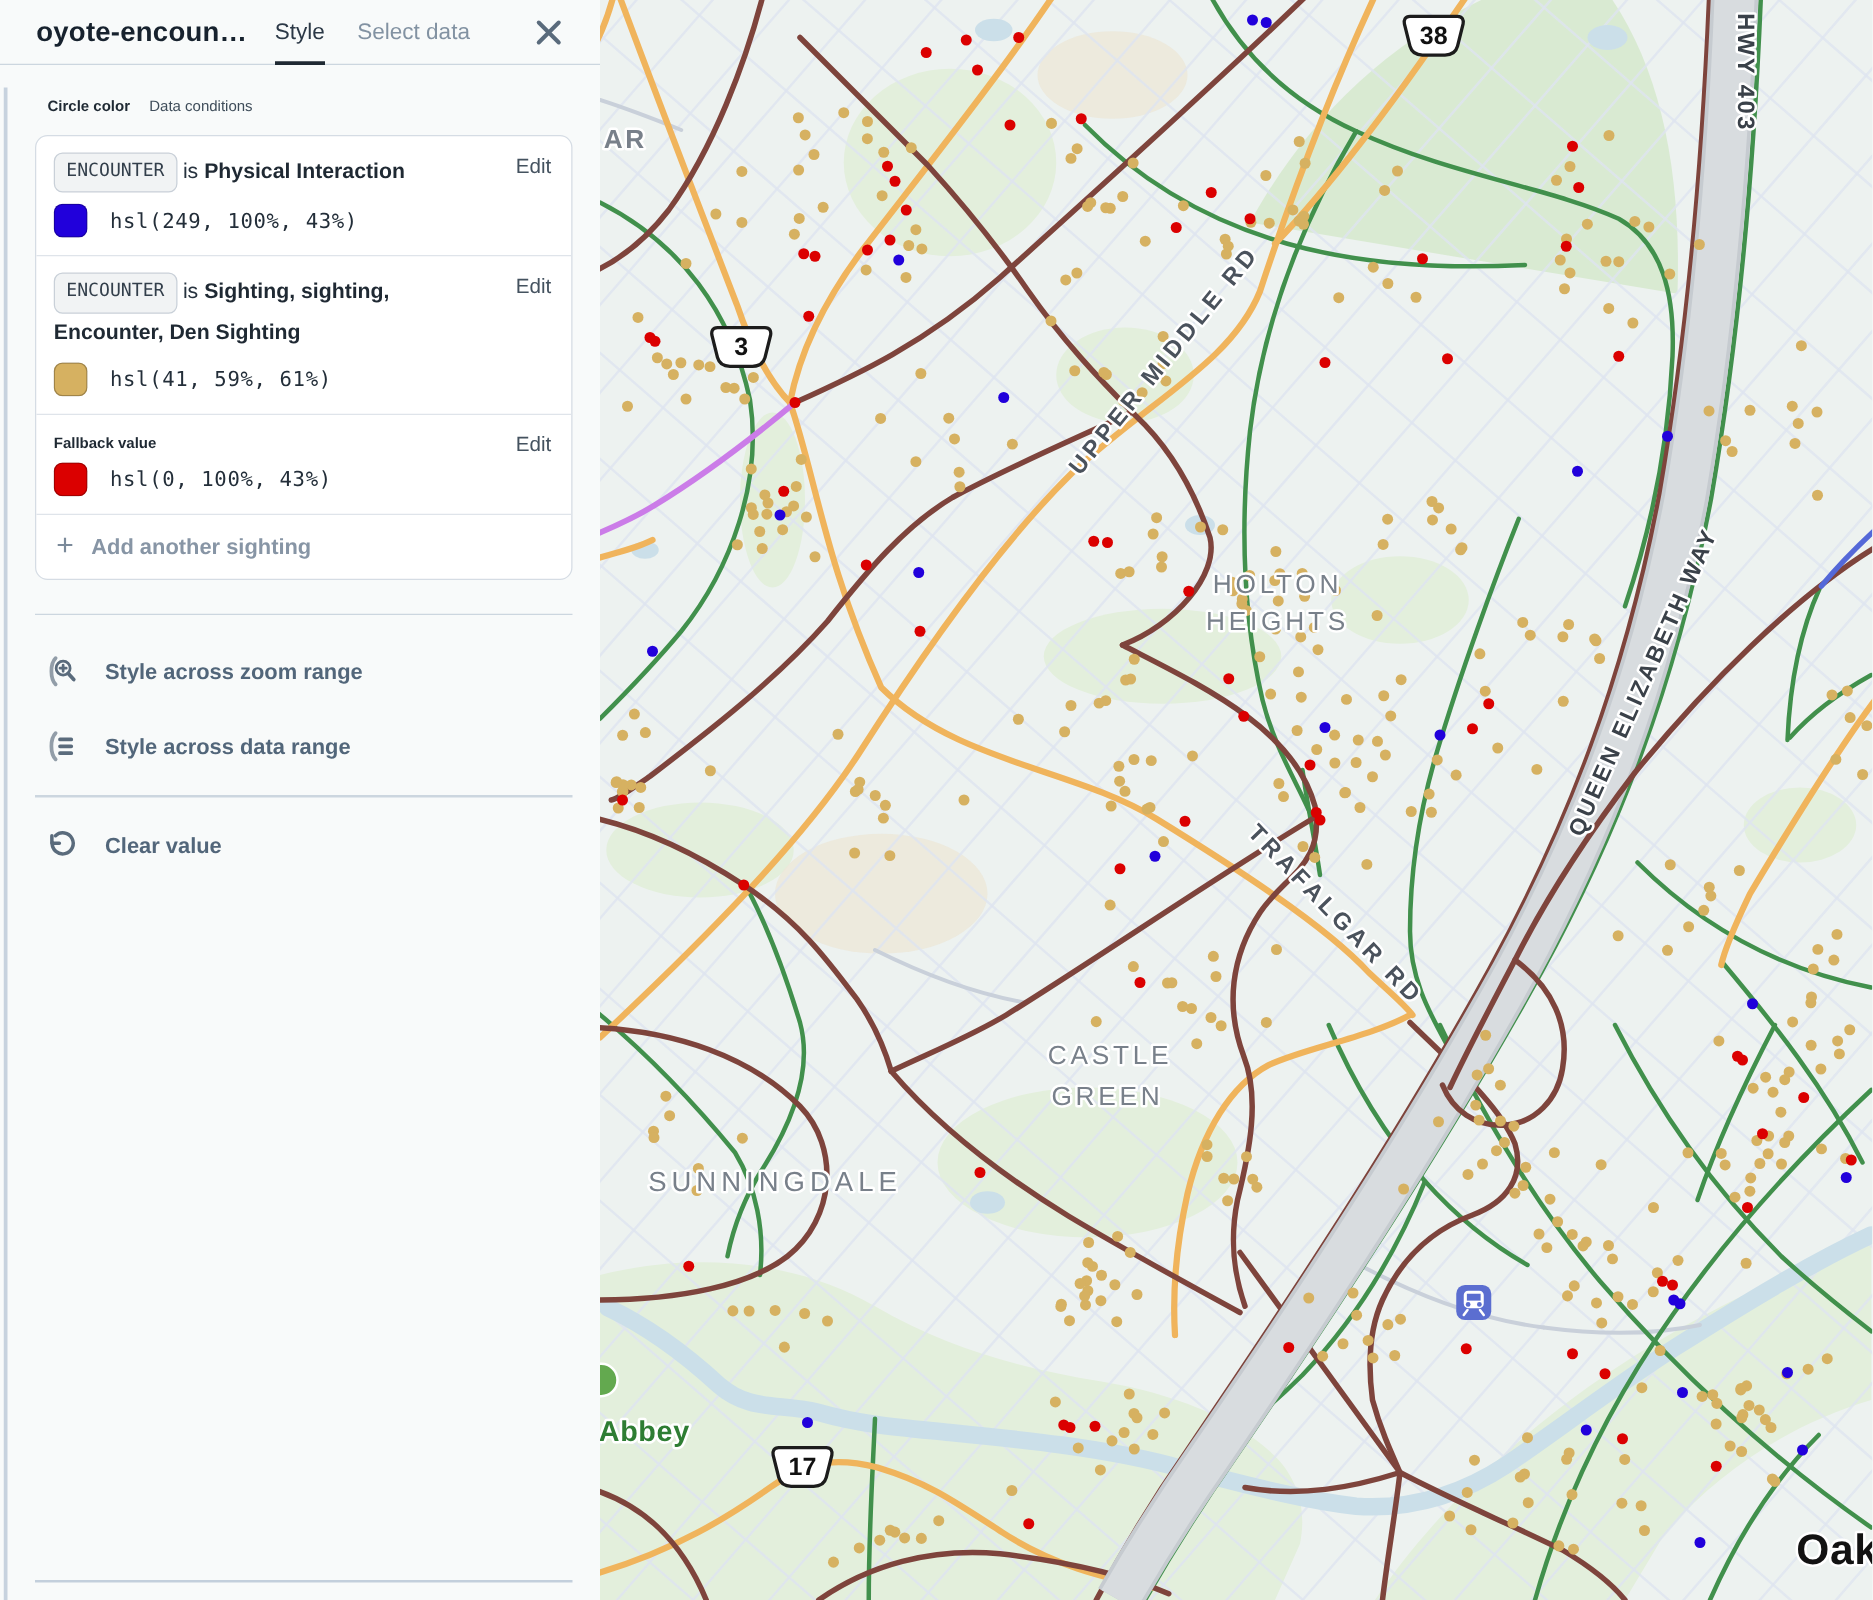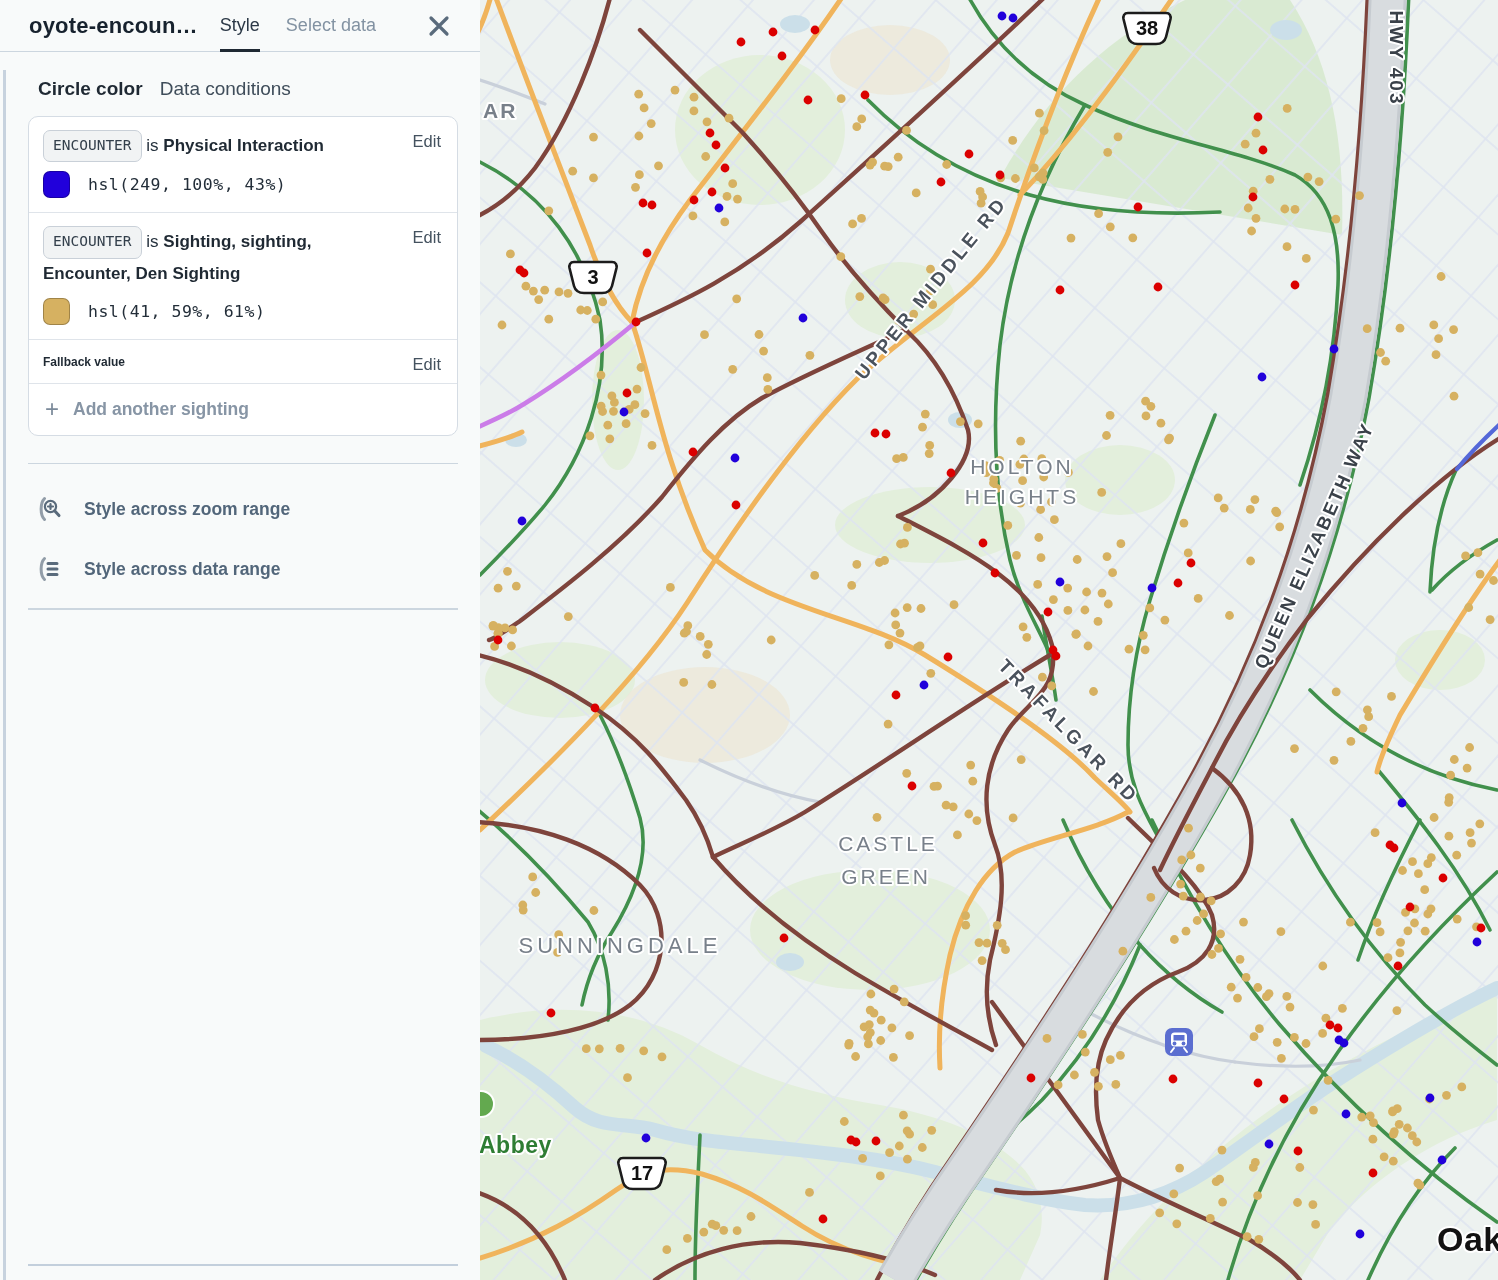--- a/index.html
+++ b/index.html
@@ -15,21 +15,21 @@
                   display:flex; align-items:center;padding-left:35px; }
   .panel-title { font-size:22px; font-weight:700; color:#17222e; margin-left:-6px;
                  white-space:nowrap; letter-spacing:.2px; }
   .tabs { display:flex; gap:26px; margin-left:22px; height:52px; align-items:center; }
   .tab { font-size:18px; color:#8292a2; cursor:pointer; height:52px; display:flex;
          align-items:center; border-bottom:3px solid transparent; padding-top:2px; }
   .tab.active { color:#2b3846; border-bottom-color:#1f2933; }
   .close-btn { margin-left:auto; margin-right:28px; width:26px; height:26px; cursor:pointer; }
   .close-btn svg { display:block; }
 
-  .section-head { margin:26px 28px 0 38px; font-size:19px; }
+  .section-head { margin:26px 28px 0 38px; font-size:12px; }
   .section-head b { color:#1f2933; font-weight:700; }
   .section-head span.mode { color:#3f4d5a; margin-left:12px; }
 
   .cards { margin:16px 22px 0 28px; background:#fff; border:1.5px solid #d5dce4;
            border-radius:10px; overflow:hidden; }
   .card { padding:13px 16px 14px 14px; position:relative; border-bottom:1.5px solid #dfe4ea; }
   .card:last-child { border-bottom:none; }
   .cond-line { font-size:17px; color:#26323e; line-height:1.75; padding-right:48px; }
   .chip { display:inline-block; font-family:"DejaVu Sans Mono", monospace; font-size:14.5px;
           color:#333f4b; background:#f1f3f4; border:1.5px solid #c9d0d8; border-radius:7px;
@@ -108,20 +108,24 @@
         <span class="edit">Edit</span>
         <div class="swatch-line">
           <span class="swatch" style="background-color: rgb(214, 177, 97);"></span>
           <span class="hsl">hsl(41, 59%, 61%)</span>
         </div>
       </div>
 
       <div class="card">
         <div class="fallback-label">Fallback value</div>
         <span class="edit">Edit</span>
+        <div class="swatch-line">
+          <span class="swatch" style="background-color: rgb(219, 0, 0);"></span>
+          <span class="hsl">hsl(0, 100%, 43%)</span>
+        </div>
       </div>
 
       <div class="add-row">
         <span class="plus">+</span>
         <span>Add another sighting</span>
       </div>
     </div>
 
     <div class="hdiv d1"></div>
 
@@ -138,20 +142,27 @@
     <div class="action-row ar-data">
       <svg width="26" height="26" viewBox="0 0 26 26" fill="none" stroke="#5a6b7c" stroke-width="2.2" stroke-linecap="round">
         <path d="M8.5,2.5 C4,7 4,19 8.5,23.5" opacity=".65" stroke-width="3"></path>
         <path d="M12,7.5 h9 M12,13 h9 M12,18.5 h9" stroke-width="3"></path>
       </svg>
       <span class="lbl">Style across data range</span>
     </div>
 
     <div class="hdiv d2"></div>
 
+    <div class="action-row ar-clear">
+      <svg width="26" height="26" viewBox="0 0 26 26" fill="none" stroke="#5a6b7c" stroke-width="2.8" stroke-linecap="round" stroke-linejoin="round">
+        <path d="M5.5,4.5 v6 h6"></path>
+        <path d="M5.8,10.2 a8.4,8.4 0 1 0 2.6,-5.6"></path>
+      </svg>
+      <span class="lbl">Clear value</span>
+    </div>
 
 
     <div class="panel-accent"></div>
     <div class="bottom-div"></div>
   </aside>
 
   <div class="map-wrap">
     <svg id="map-svg" width="1018" height="1280" viewBox="480 0 1018 1280" xmlns="http://www.w3.org/2000/svg">
         <rect x="480" y="0" width="1018" height="1280" fill="#edf2f0"></rect>
         <g>

